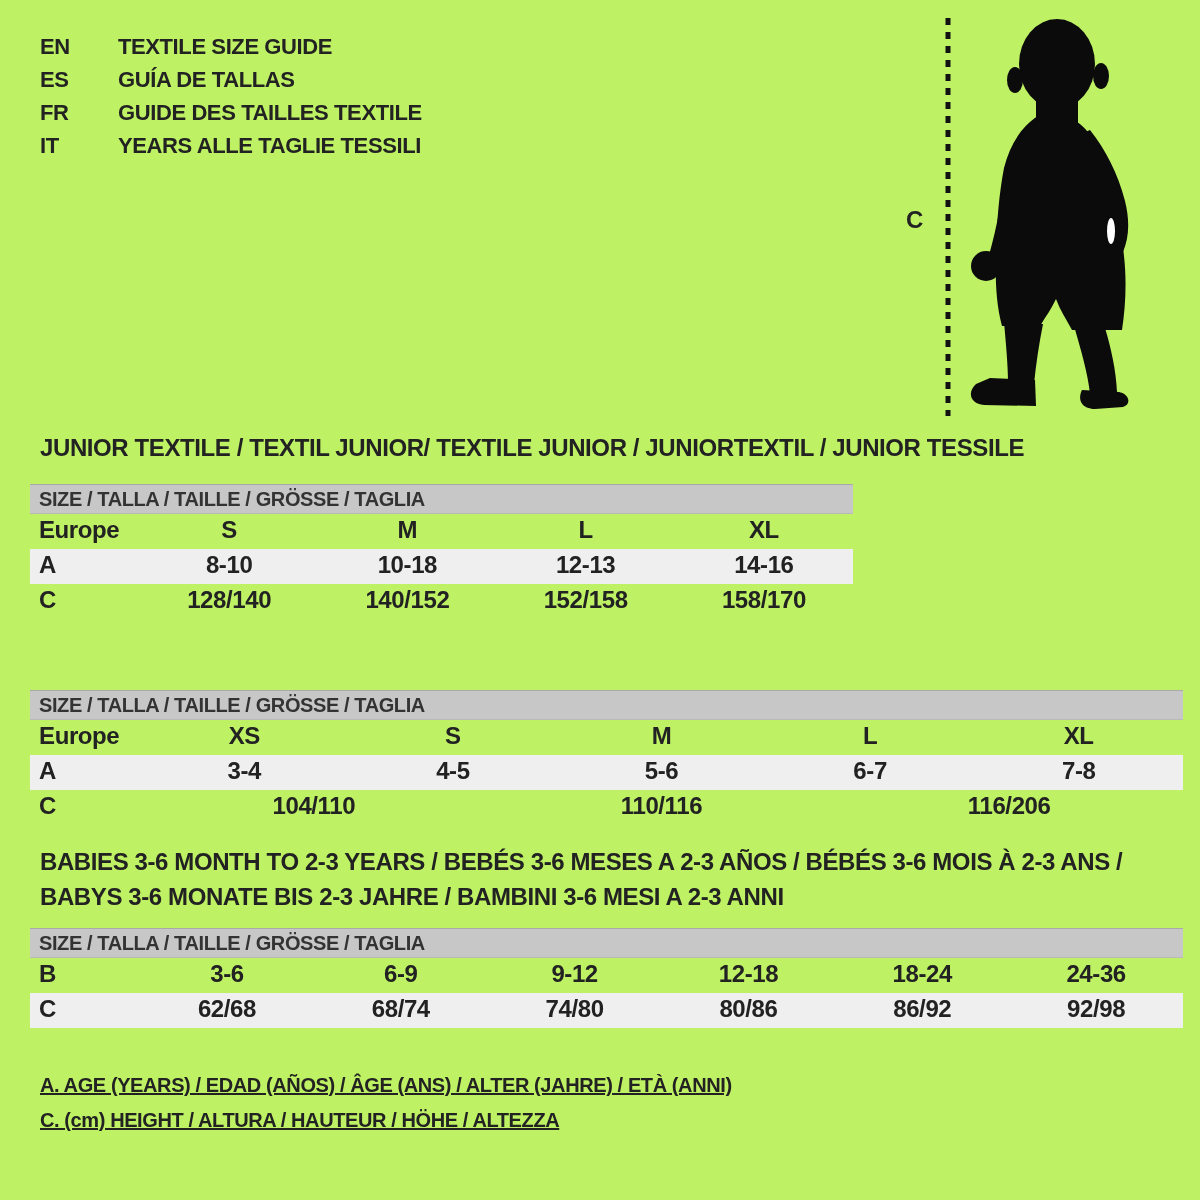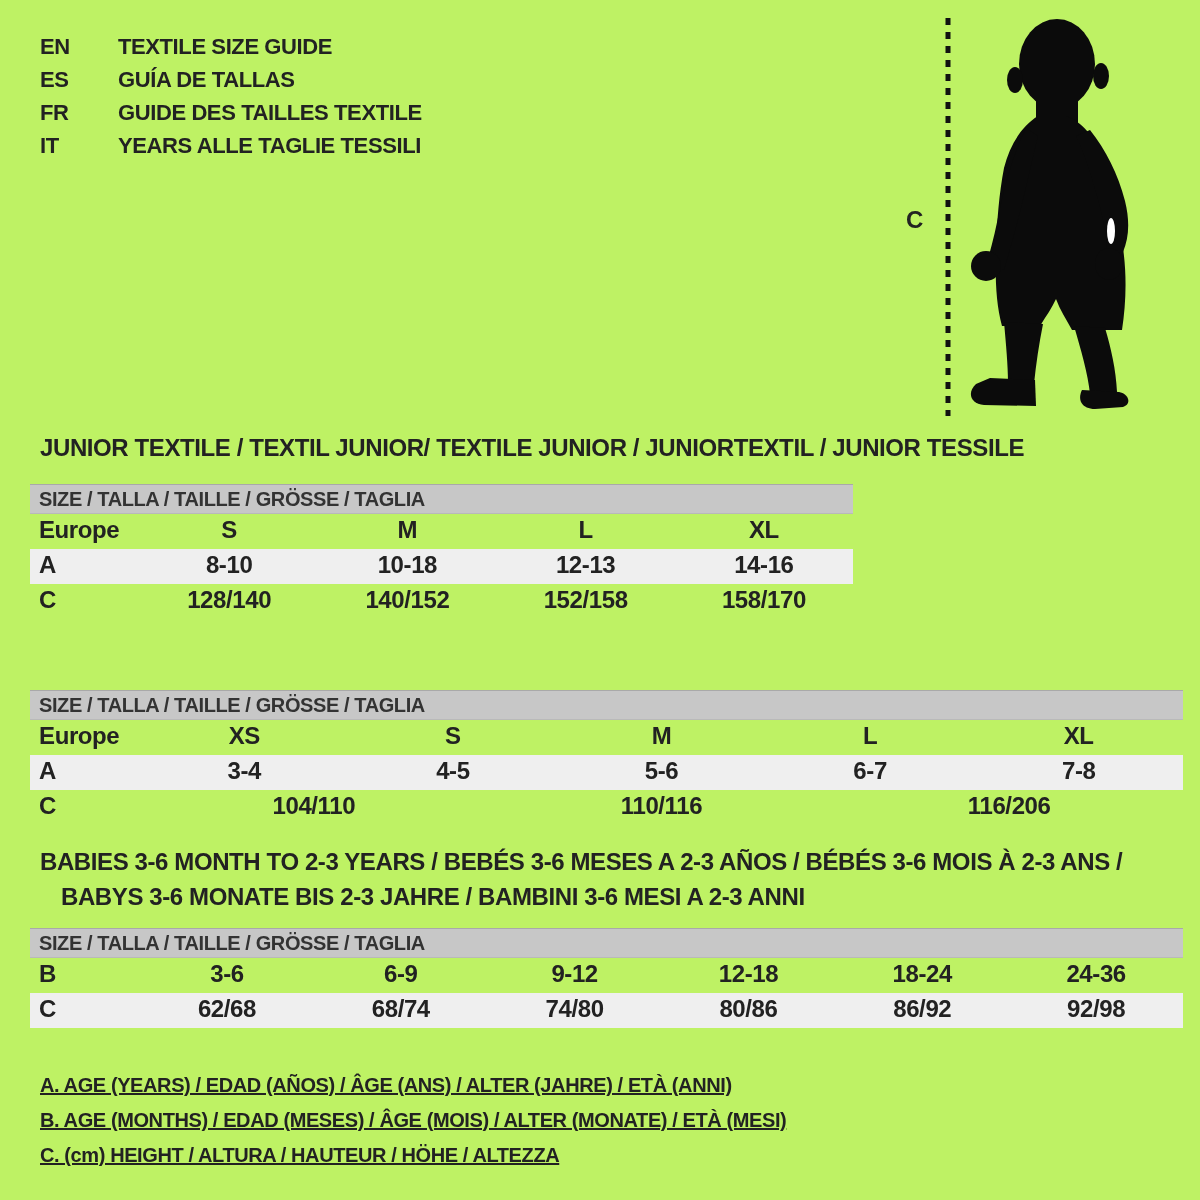--- a/index.html
+++ b/index.html
@@ -140,21 +140,21 @@
     </div>
     <div class="trow">
       <span class="tlabel">C</span>
       <span class="tcell">104/110</span>
       <span class="tcell">110/116</span>
       <span class="tcell">116/206</span>
     </div>
   </div>
 
   <div class="abs section-title" style="top:848px;">BABIES 3-6 MONTH TO 2-3 YEARS / BEBÉS 3-6 MESES A 2-3 AÑOS / BÉBÉS 3-6 MOIS À 2-3 ANS /</div>
-  <div class="abs section-title" style="top:883px;margin-left:21px;">BABYS 3-6 MONATE BIS 2-3 JAHRE / BAMBINI 3-6 MESI A 2-3 ANNI</div>
+  <div class="abs section-title" style="top:883px;">BABYS 3-6 MONATE BIS 2-3 JAHRE / BAMBINI 3-6 MESI A 2-3 ANNI</div>
   <div class="abs table" style="top:928px;width:1153px;">
     <div class="size-bar">SIZE / TALLA / TAILLE / GRÖSSE / TAGLIA</div>
     <div class="trow">
       <span class="tlabel">B</span>
       <span class="tcell">3-6</span>
       <span class="tcell">6-9</span>
       <span class="tcell">9-12</span>
       <span class="tcell">12-18</span>
       <span class="tcell">18-24</span>
       <span class="tcell">24-36</span>
@@ -165,17 +165,16 @@
       <span class="tcell">68/74</span>
       <span class="tcell">74/80</span>
       <span class="tcell">80/86</span>
       <span class="tcell">86/92</span>
       <span class="tcell">92/98</span>
     </div>
   </div>
 
   <div class="abs legend">
     <div class="legend-line">A. AGE (YEARS) / EDAD (AÑOS) / ÂGE (ANS) / ALTER (JAHRE) / ETÀ (ANNI)</div>
-    <div class="legend-line">B. AGE (MONTHS) / EDAD (MESES) / ÂGE (MOIS) / ALTER (MONATE) / ETÀ (MESI)</div>
     <div class="legend-line">C. (cm) HEIGHT / ALTURA / HAUTEUR / HÖHE / ALTEZZA</div>
   </div>
 
 </div>
 
 </body></html>

